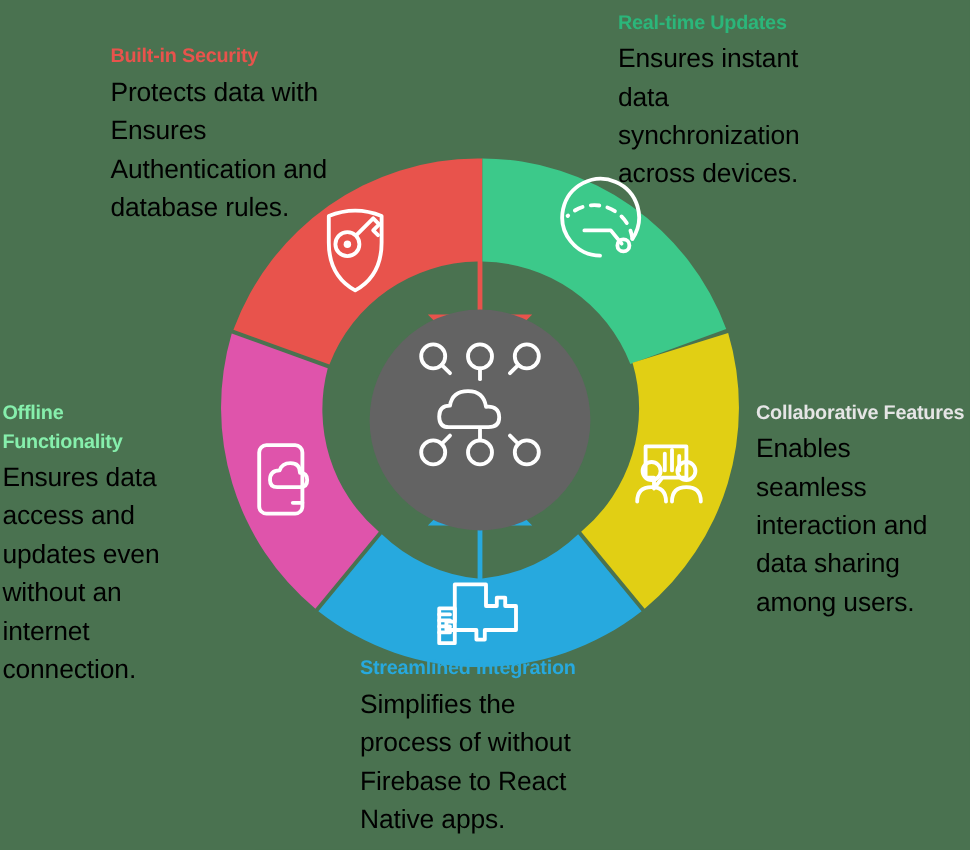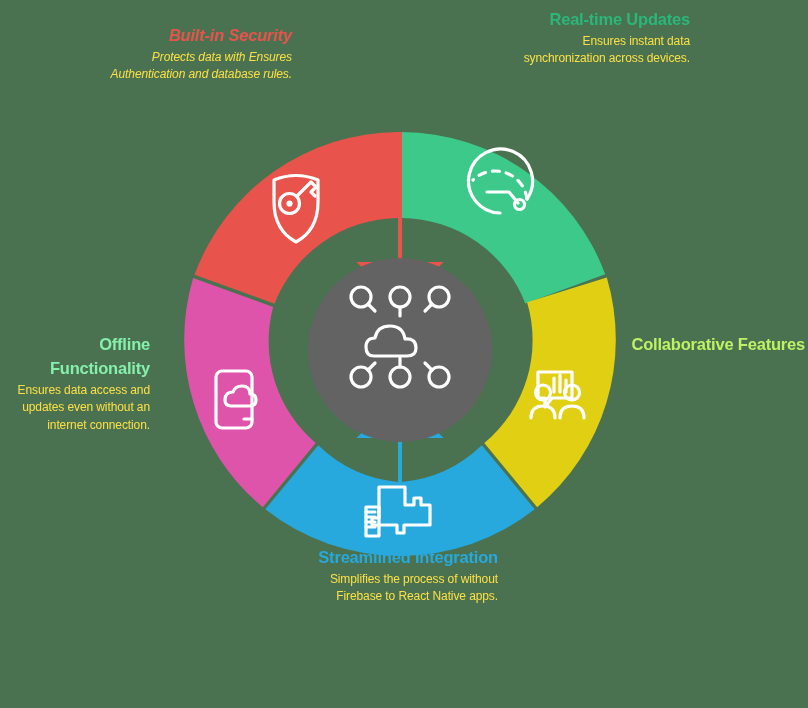--- a/index.html
+++ b/index.html
@@ -5,32 +5,32 @@
   html,body{margin:0;padding:0;}
   body{
     width:808px;height:708px;
     background:#4a7250;
     font-family:"Liberation Sans","DejaVu Sans",sans-serif;
     overflow:hidden;position:relative;
   }
   #stage{position:absolute;inset:0;width:808px;height:708px;}
   svg.diagram{position:absolute;left:0;top:0;width:808px;height:708px;}
 
-  .label-block{position:absolute;text-align:right;}
+  .label-block{position:absolute;text-align:left;}
   .label-title{
     font-weight:bold;font-size:16.5px;line-height:1.45;
     letter-spacing:-0.2px;margin:0 0 1px 0;
   }
   .label-desc{
-    font-size:12px;line-height:1.46;color:#fde047;
+    font-size:22px;line-height:1.46;color:#000000;
     letter-spacing:-0.1px;margin:0;
   }
 
   
-  #txt-security{left:92px;top:24px;width:200px;font-style:italic;}
+  #txt-security{left:92px;top:36px;width:200px;}
   #txt-realtime{left:515px;top:8px;width:175px;}
   #txt-collab{left:630px;top:333px;width:175px;}
   #txt-offline{left:2px;top:333px;width:148px;}
   #txt-integration{left:300px;top:546px;width:198px;}
 </style>
 </head>
 <body style="background: rgb(74, 114, 80);">
 
 <div id="stage">
 
@@ -166,21 +166,22 @@
     <p class="label-title" style="color:#e8534c">Built-in Security</p>
     <p class="label-desc">Protects data with Ensures Authentication and database rules.</p>
   </div>
 
   <div class="label-block" id="txt-realtime">
     <p class="label-title" style="color:#2bb67a">Real-time Updates</p>
     <p class="label-desc">Ensures instant data synchronization across devices.</p>
   </div>
 
   <div class="label-block" id="txt-collab">
-    <p class="label-title" style="color:#bef264">Collaborative Features</p>
+    <p class="label-title" style="color:#e5e5e5">Collaborative Features</p>
+    <p class="label-desc">Enables seamless interaction and data sharing among users.</p>
   </div>
 
   <div class="label-block" id="txt-integration">
     <p class="label-title" style="color:#27a9de">Streamlined Integration</p>
     <p class="label-desc">Simplifies the process of without Firebase to React Native apps.</p>
   </div>
 
   <div class="label-block" id="txt-offline">
     <p class="label-title" style="color:#86efac">Offline Functionality</p>
     <p class="label-desc">Ensures data access and updates even without an internet connection.</p>

